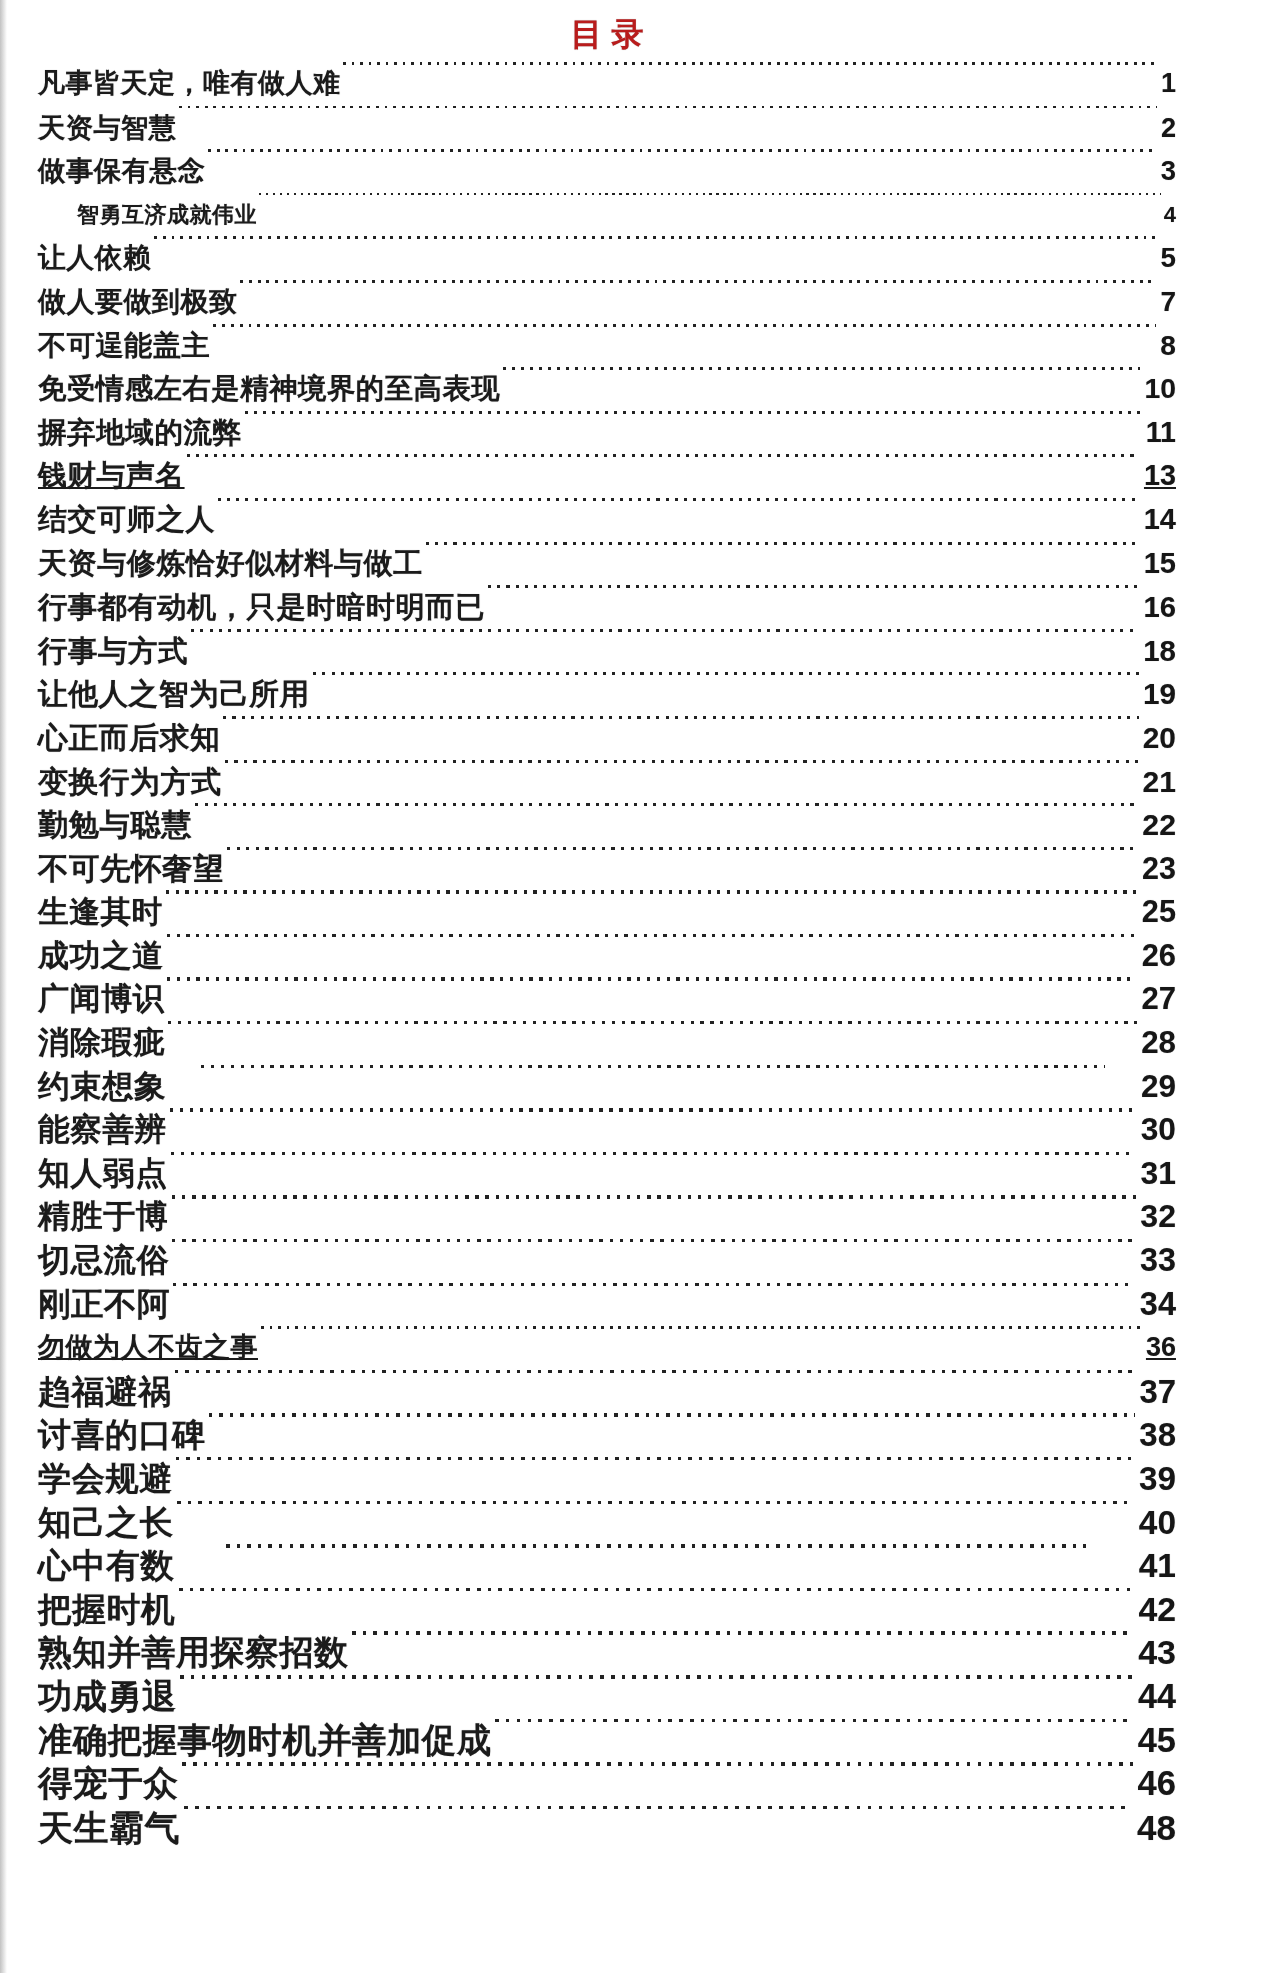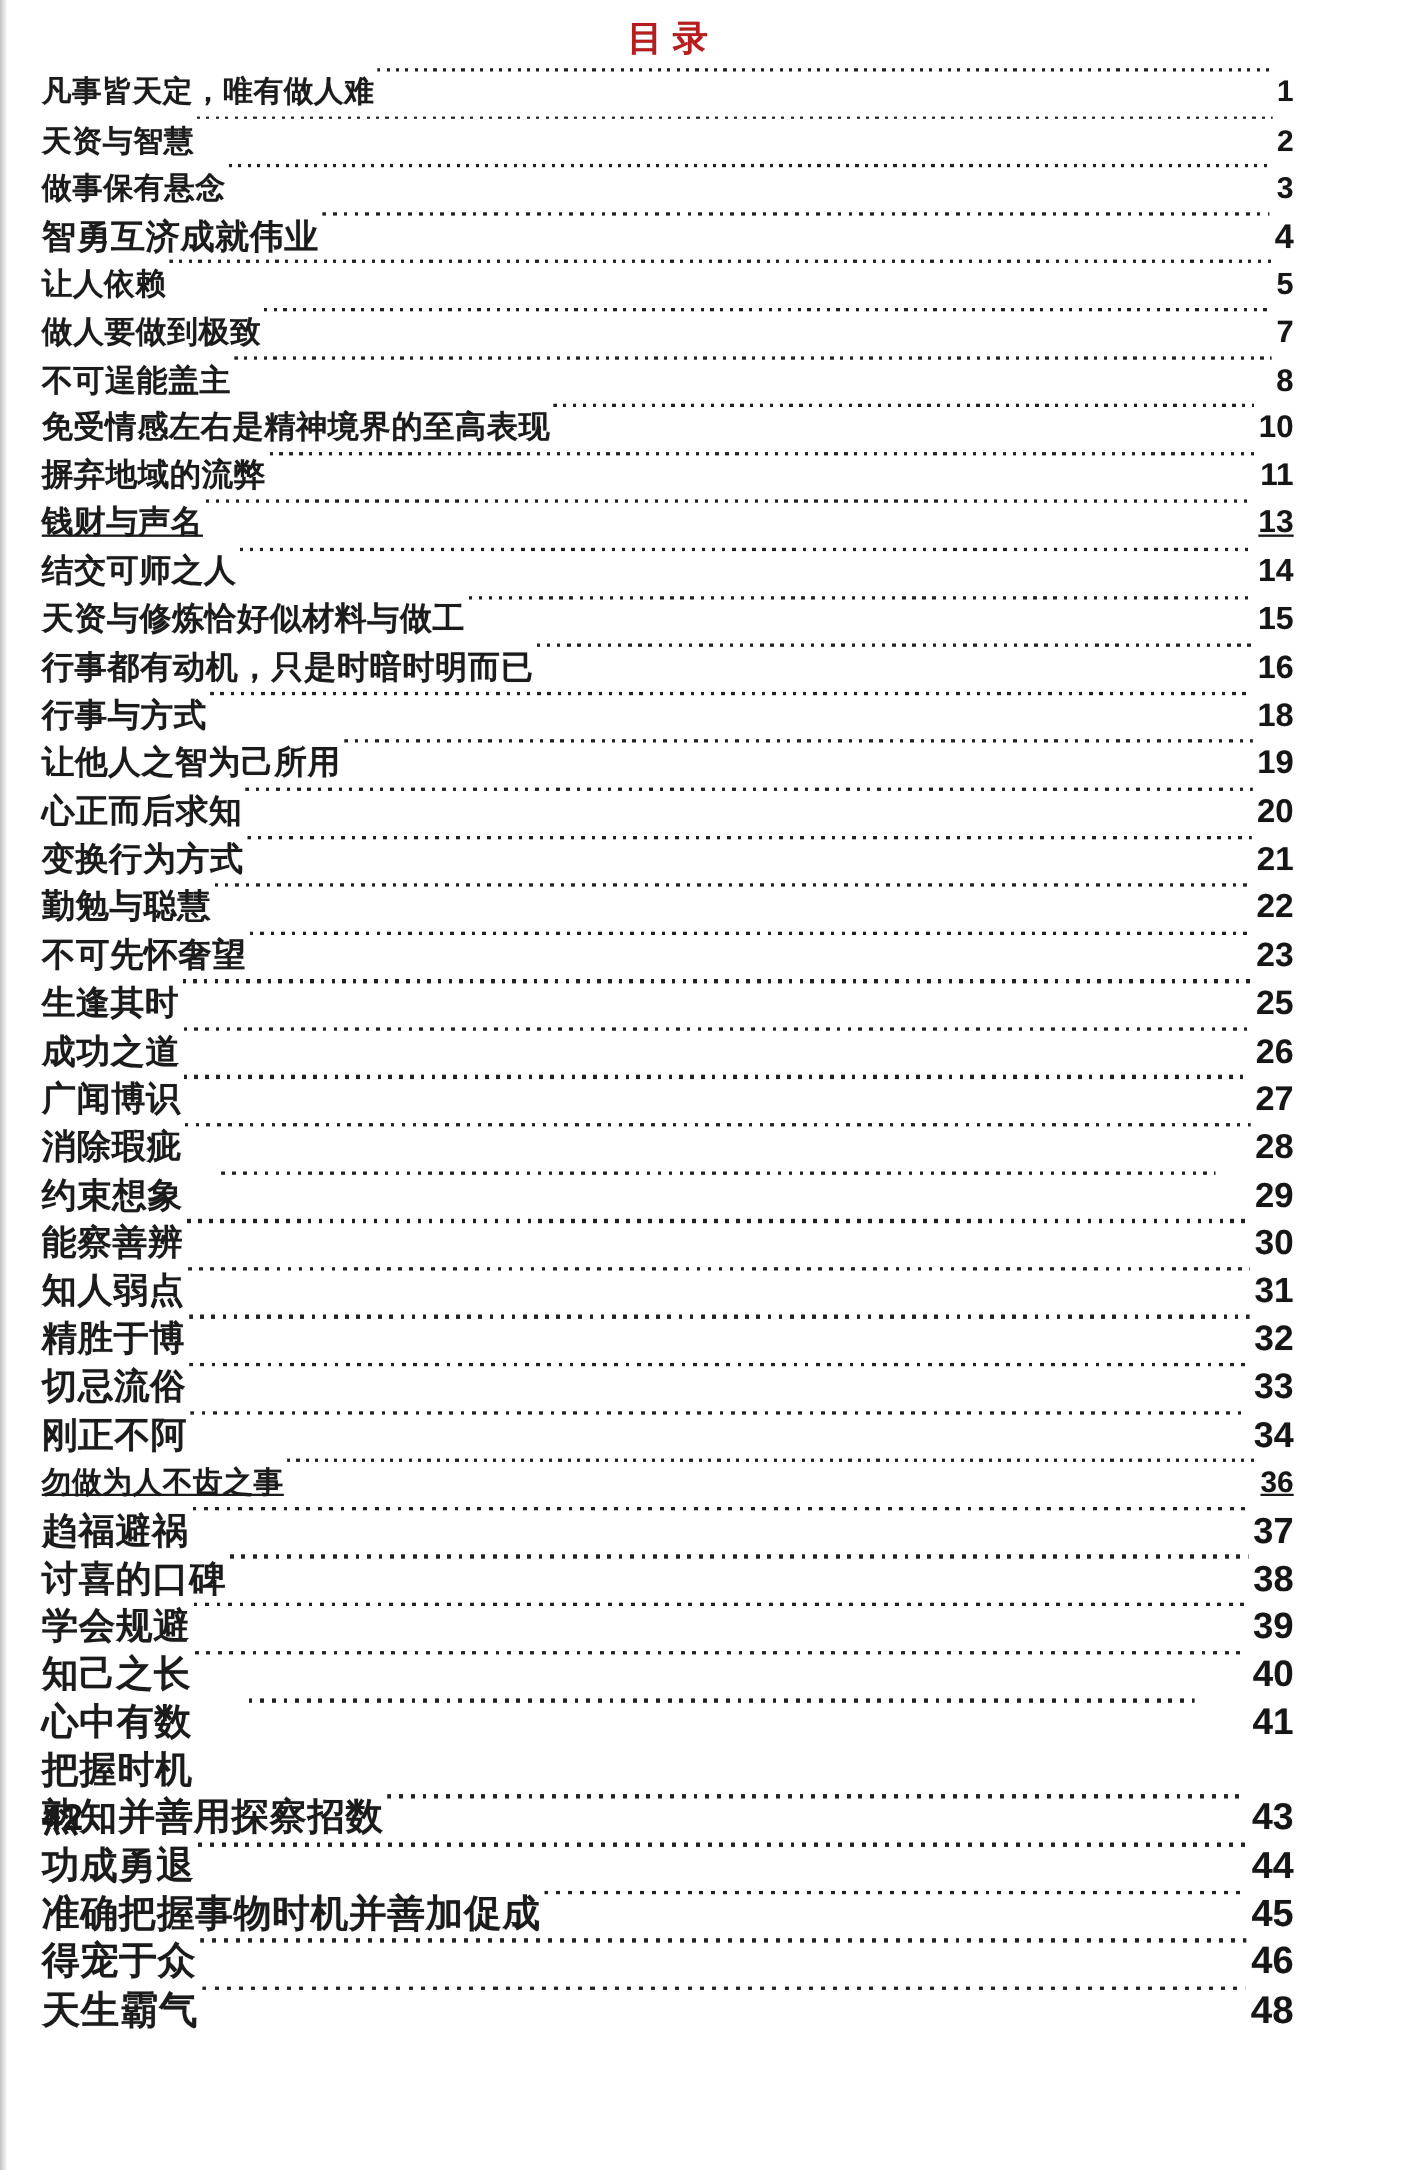--- a/index.html
+++ b/index.html
@@ -94,21 +94,21 @@
       <div class="toc-row" style="font-size: 27.2px;">
     <span class="row-title">天资与智慧</span>
     <span class="leader"></span>
     <span class="page-num">2</span>
   </div>
       <div class="toc-row" style="font-size: 27.4px;">
     <span class="row-title">做事保有悬念</span>
     <span class="leader"></span>
     <span class="page-num">3</span>
   </div>
-      <div class="toc-row" style="font-size: 31px;">
+      <div class="toc-row" style="font-size: 22px; margin-left: 39px;">
     <span class="row-title">智勇互济成就伟业</span>
     <span class="leader"></span>
     <span class="page-num">4</span>
   </div>
       <div class="toc-row" style="font-size: 27.8px;">
     <span class="row-title">让人依赖</span>
     <span class="leader"></span>
     <span class="page-num">5</span>
   </div>
       <div class="toc-row" style="font-size: 28px;">
@@ -254,21 +254,21 @@
       <div class="toc-row" style="font-size: 33.4px;">
     <span class="row-title">知己之长</span>
     <span class="leader"></span>
     <span class="page-num">40</span>
   </div>
       <div class="toc-row" style="font-size: 33.6px; gap: 48px;">
     <span class="row-title">心中有数</span>
     <span class="leader"></span>
     <span class="page-num">41</span>
   </div>
-      <div class="toc-row" style="font-size: 33.8px; flex-direction: column;">
+      <div class="toc-row" style="font-size: 33.8px;">
     <span class="row-title">把握时机</span>
     <span class="leader"></span>
     <span class="page-num">42</span>
   </div>
       <div class="toc-row" style="font-size: 34px;">
     <span class="row-title">熟知并善用探察招数</span>
     <span class="leader"></span>
     <span class="page-num">43</span>
   </div>
       <div class="toc-row" style="font-size: 34.2px;">

